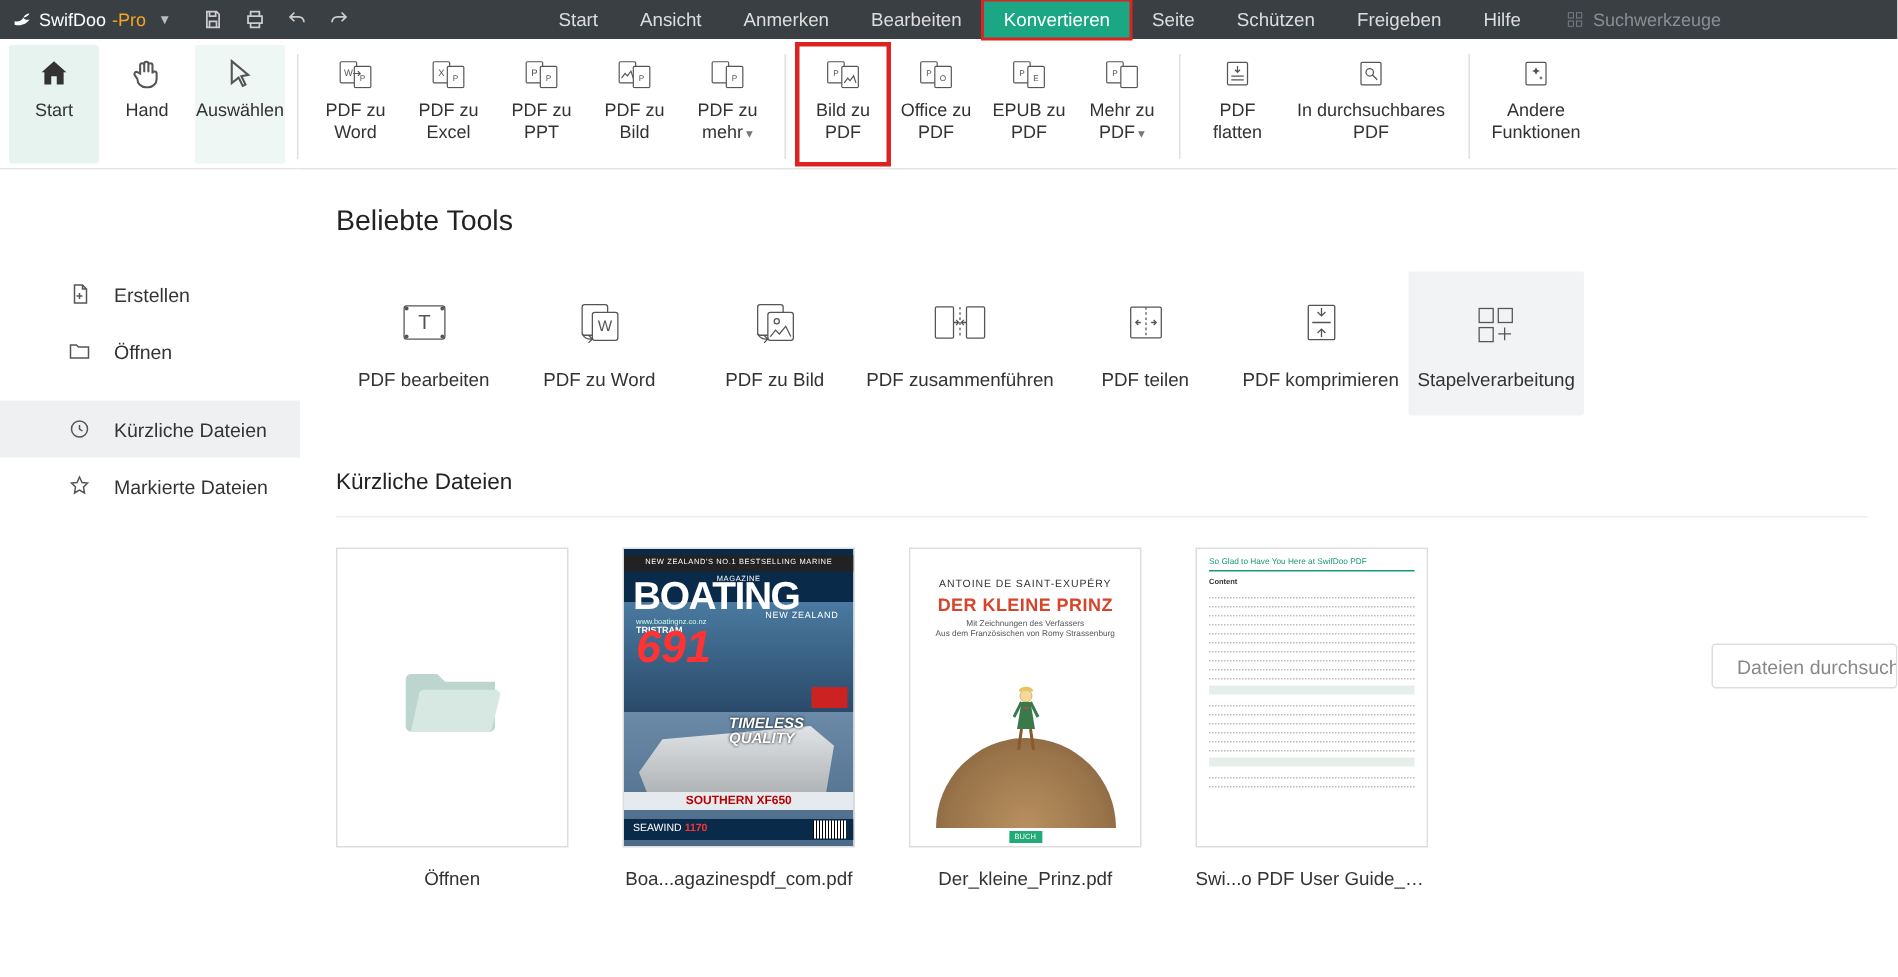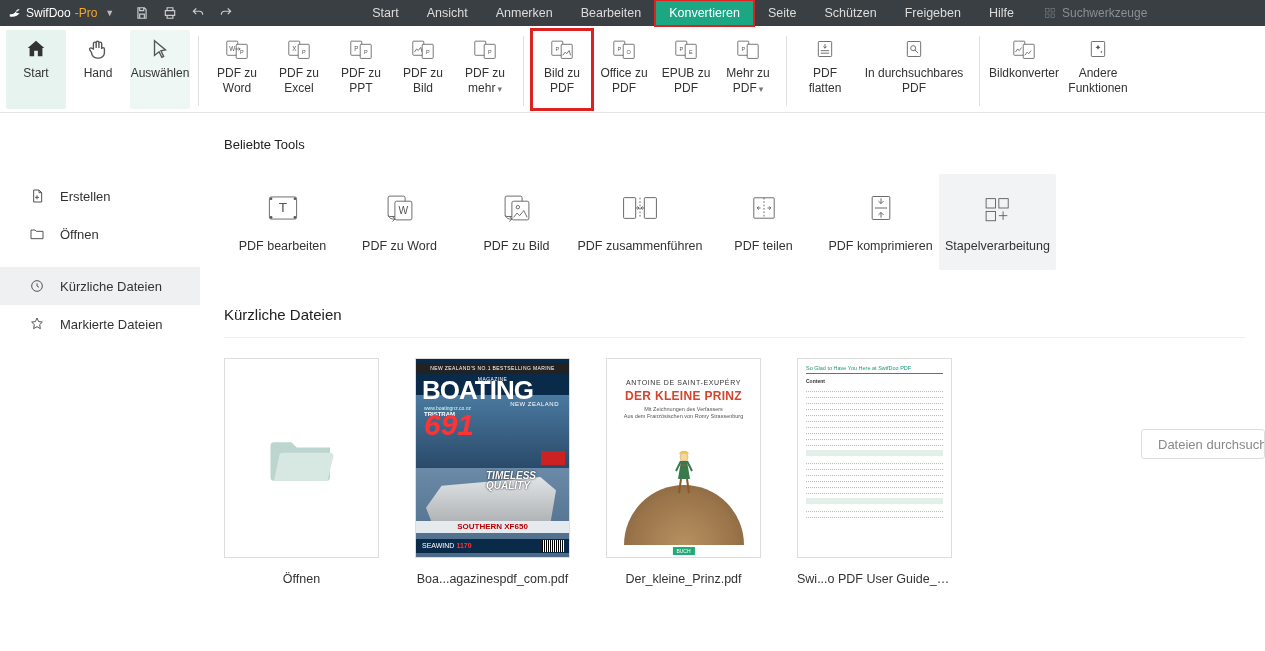--- a/index.html
+++ b/index.html
@@ -29,27 +29,27 @@
 .ribbon-btn .label { padding: 0 2px; }
 .ribbon-btn .dd { font-size: 9px; color: #777; display:inline-block; margin-left:2px;}
 .ribbon-btn.active { background: #e7f3ee; }
 .ribbon-btn.hover { background: #eef7f3; }
 .ribbon-btn.highlighted::after { content: ""; position: absolute; inset: -2px; border: 3px solid #d22; pointer-events: none; }
 .ribbon-sep { width: 1px; height: 70px; background: #e0e0e0; margin: 6px 6px 0 6px; }
 
 
 .main { display: flex; height: calc(651px - 26px - 87px); }
 .sidebar { width: 200px; padding-top: 64px; background: #fff; }
-.side-item { height: 38px; display: flex; align-items: center; gap: 14px; padding-left: 28px; font-size: 13px; color: #333; }
+.side-item { height: 38px; display: flex; align-items: center; gap: 14px; padding-left: 44px; font-size: 13px; color: #333; }
 .side-item.selected { background: #eef0f1; }
 .side-item .sicon { width: 18px; display: flex; justify-content: center; color: #555; }
 .side-gap { height: 14px; }
 
 .content { flex: 1; padding: 24px 20px 0 24px; overflow: hidden; position: relative; }
-.section-title { font-size: 13px; color: #222; margin-bottom: 22px; }
+.section-title { font-size: 19px; color: #222; margin-bottom: 22px; }
 .tools-row { display: flex; gap: 0; margin-bottom: 36px; }
 .tool { width: 117px; height: 96px; display: flex; flex-direction: column; align-items: center; justify-content: center; gap: 14px; font-size: 12.5px; color: #333; text-align: center; border-radius: 2px; }
 .tool.hover { background: #f2f3f4; }
 .tool .ticon { height: 34px; display: flex; align-items: center; color: #555; }
 .recent-title { font-size: 15px; color: #222; }
 .search-box { display: flex; align-items: center; gap: 6px; border: 1px solid #ddd; border-radius: 3px; height: 30px; padding: 0 10px; color: #888; font-size: 13px; width: 124px; overflow:hidden; position:absolute; right:0; top:316px;}
 .hr { height: 1px; background: #eee; margin-bottom: 20px; }
 
 .files-row { display: flex; gap: 36px; }
 .file-card { width: 155px; display: flex; flex-direction: column; align-items: center; gap: 14px; }
@@ -292,31 +292,20 @@
         <svg width="20" height="20" viewBox="0 0 24 24">
           <rect x="4" y="3" width="16" height="18" rx="1" fill="none" stroke="#555"></rect>
           <circle cx="11" cy="11" r="3" fill="none" stroke="#555"></circle>
           <path d="M13 13l4 4" stroke="#555"></path>
         </svg>
       </span>
     <span class="label">In durchsuchbares PDF</span>
   </div>
   <div class="ribbon-sep"></div>
 
-  <div class="ribbon-btn w72">
-    <span class="icon">
-        <svg width="22" height="20" viewBox="0 0 28 24">
-          <rect x="1" y="2" width="14" height="18" rx="1" fill="none" stroke="#555"></rect>
-          <path d="M3 16l3-4 2 2 3-4" stroke="#555" fill="none"></path>
-          <rect x="13" y="6" width="14" height="18" rx="1" fill="#fff" stroke="#555"></rect>
-          <path d="M15 20l3-4 2 2 3-4" stroke="#555" fill="none"></path>
-        </svg>
-      </span>
-    <span class="label">Bildkonverter</span>
-  </div>
   <div class="ribbon-btn w72">
     <span class="icon">
         <svg width="20" height="20" viewBox="0 0 24 24">
           <rect x="4" y="3" width="16" height="18" rx="1" fill="none" stroke="#555"></rect>
           <path d="M12 7l1 2 2 1-2 1-1 2-1-2-2-1 2-1z M16 14l.5 1 1 .5-1 .5-.5 1-.5-1-1-.5 1-.5z" fill="#555"></path>
         </svg>
       </span>
     <span class="label">Andere Funktionen</span>
   </div>
 </div>

